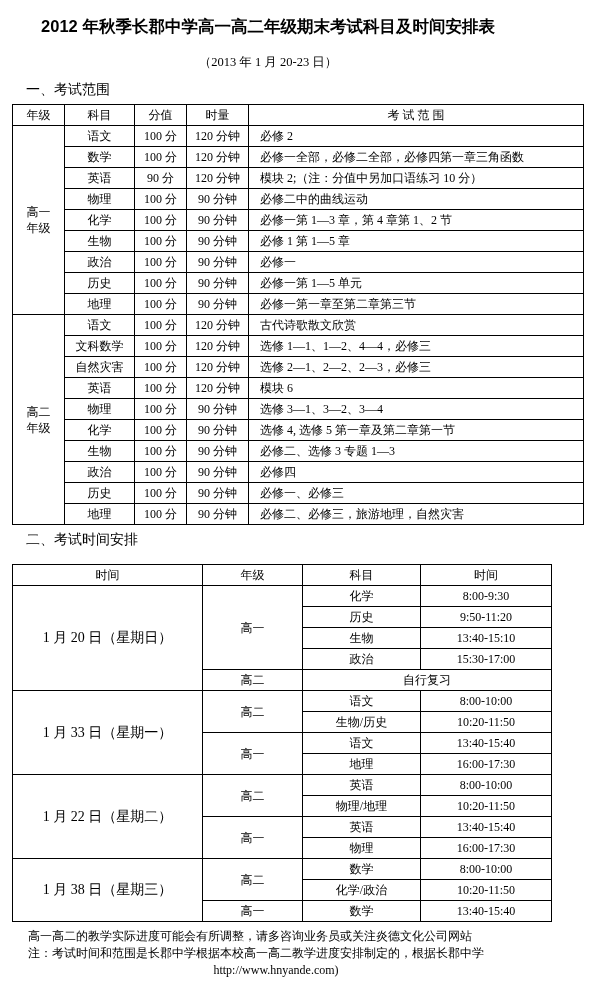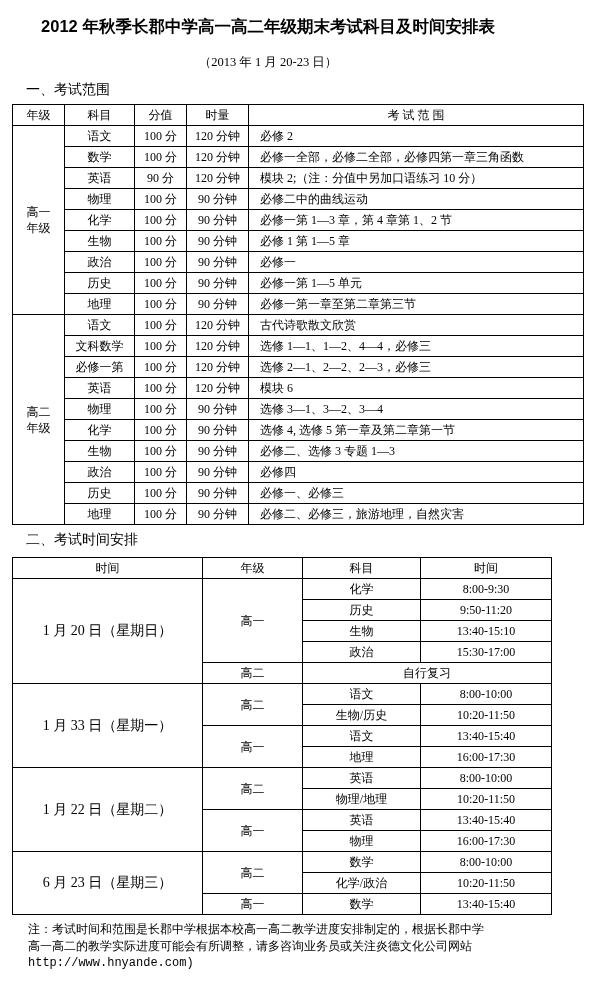--- a/index.html
+++ b/index.html
@@ -59,31 +59,32 @@
     width: 572px;
     margin: 0 auto 6px auto;
   }
   #t1 td { text-align: center; }
   #t1 td.rng { text-align: left; padding-left: 11px; }
   #t1 td.grade { font-size: 12px; }
   .hdr td { text-align: center; }
   
   #t2 {
     width: 540px;
-    margin: 8px auto 4px auto;
+    margin: 15px auto 4px auto;
   }
   #t2 td { text-align: center; }
   #t2 td.day { font-size: 14px; }
   .note {
     font-size: 12px;
     line-height: 17px;
     margin: 6px 0 0 16px;
   }
   .note .url {
-    font-family: Liberation Mono, monospace;
+    font-family: Liberation Serif, serif;
+    text-align: center;
   }
 </style>
 </head>
 <body>
 
 <div class="page">
 
   <div class="doc-title">2012 年秋季长郡中学高一高二年级期末考试科目及时间安排表</div>
   <div class="doc-subtitle">（2013 年 1 月 20-23 日）</div>
 
@@ -175,21 +176,21 @@
         <td>120 分钟</td>
         <td class="rng">古代诗歌散文欣赏</td>
       </tr>
       <tr>
         <td>文科数学</td>
         <td>100 分</td>
         <td>120 分钟</td>
         <td class="rng">选修 1—1、1—2、4—4，必修三</td>
       </tr>
       <tr>
-        <td>必修一第</td>
+        <td>自然灾害</td>
         <td>100 分</td>
         <td>120 分钟</td>
         <td class="rng">选修 2—1、2—2、2—3，必修三</td>
       </tr>
       <tr>
         <td>英语</td>
         <td>100 分</td>
         <td>120 分钟</td>
         <td class="rng">模块 6</td>
       </tr>
@@ -306,36 +307,36 @@
         <td rowspan="2">高一</td>
         <td>英语</td>
         <td>13:40-15:40</td>
       </tr>
       <tr>
         <td>物理</td>
         <td>16:00-17:30</td>
       </tr>
 
       <tr>
-        <td class="day" rowspan="3">6 月 23 日（星期三）</td>
+        <td class="day" rowspan="3">1 月 38 日（星期三）</td>
         <td rowspan="2">高二</td>
         <td>数学</td>
         <td>8:00-10:00</td>
       </tr>
       <tr>
         <td>化学/政治</td>
         <td>10:20-11:50</td>
       </tr>
       <tr>
         <td>高一</td>
         <td>数学</td>
         <td>13:40-15:40</td>
       </tr>
     </tbody>
   </table>
 
   <div class="note">
+    <div>高一高二的教学实际进度可能会有所调整，请多咨询业务员或关注炎德文化公司网站</div>
     <div>注：考试时间和范围是长郡中学根据本校高一高二教学进度安排制定的，根据长郡中学</div>
-    <div>高一高二的教学实际进度可能会有所调整，请多咨询业务员或关注炎德文化公司网站</div>
     <div class="url">http://www.hnyande.com)</div>
   </div>
 
 </div>
 
 </body></html>

